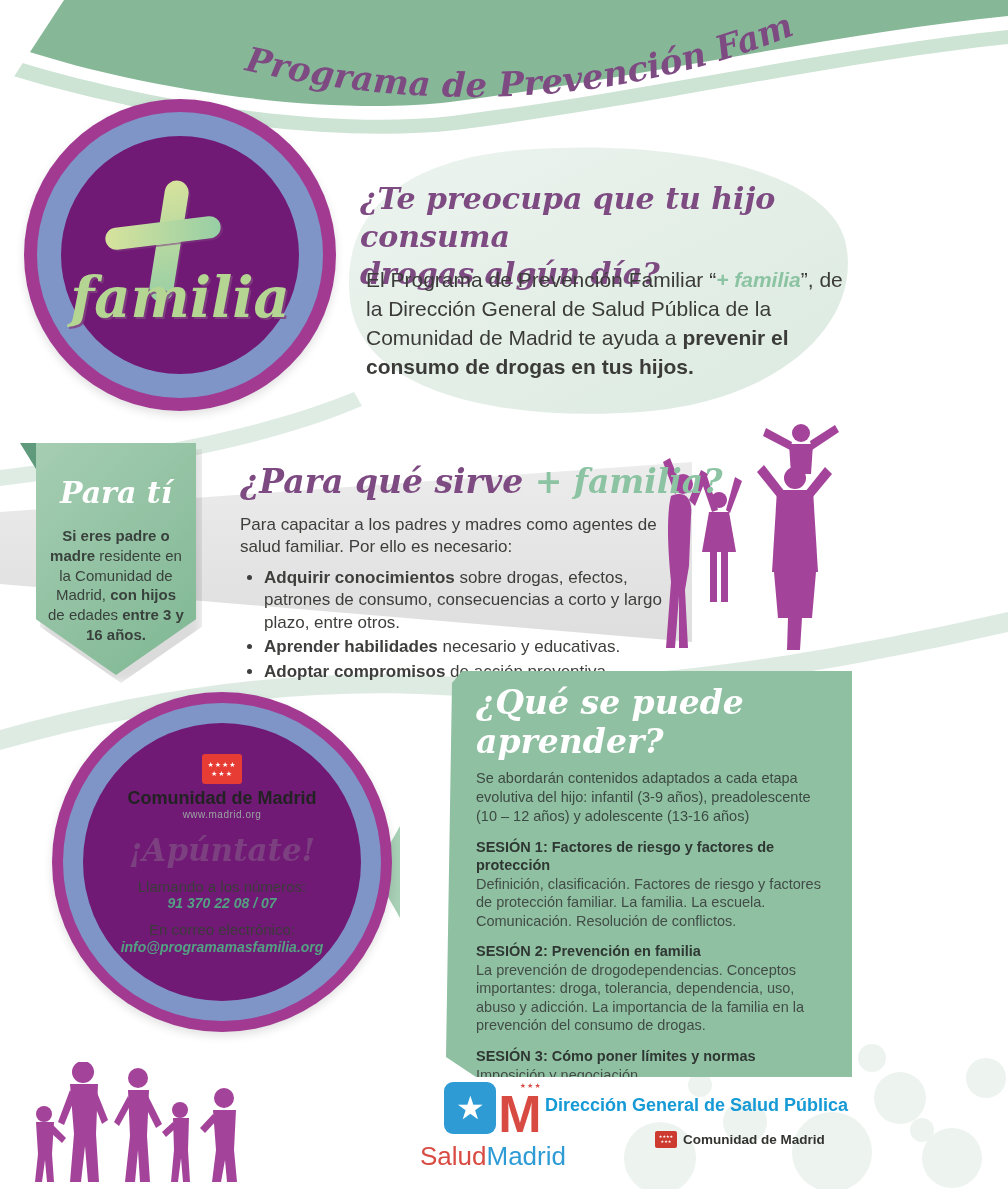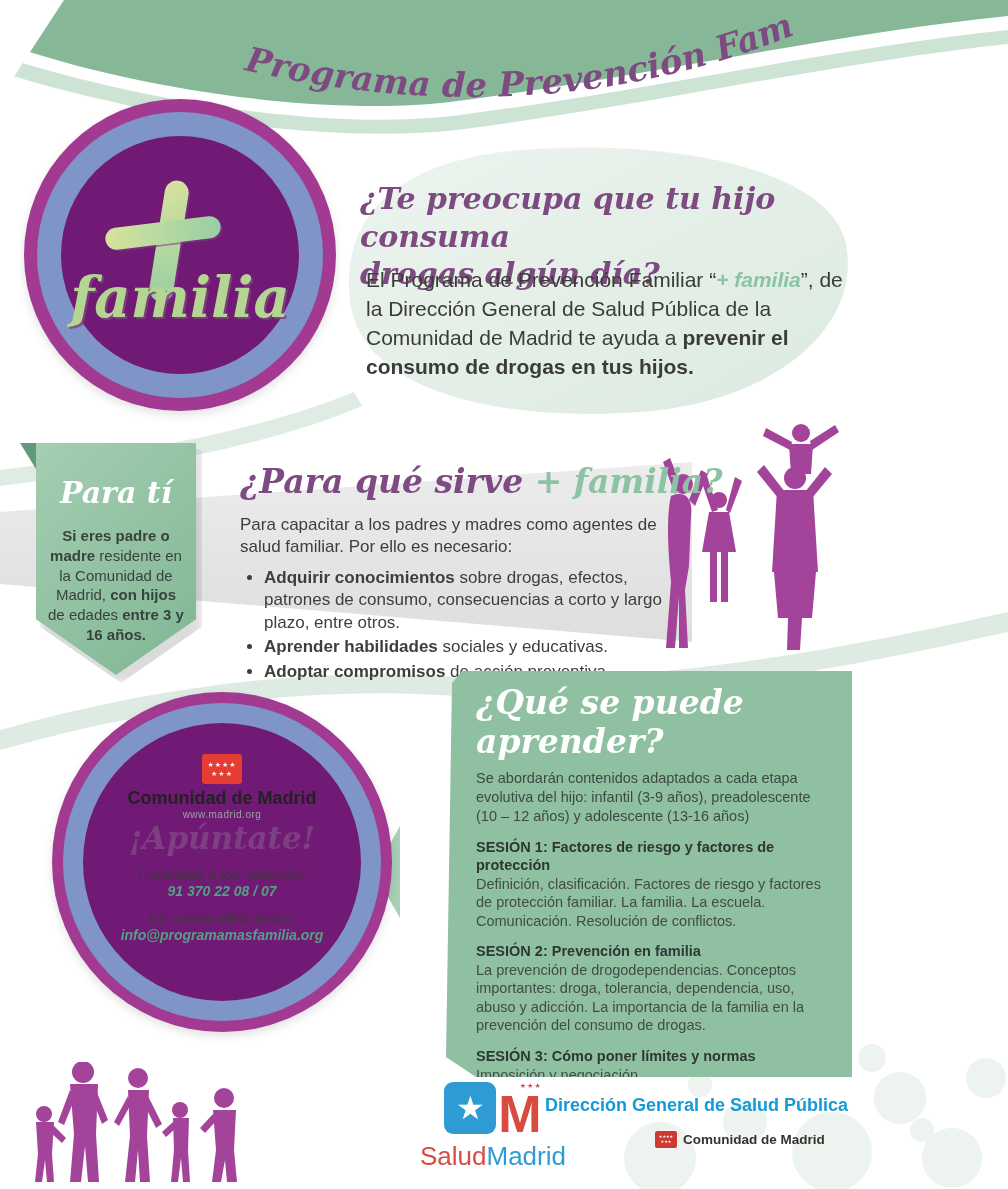--- a/index.html
+++ b/index.html
@@ -68,21 +68,21 @@
 
   
   #apuntate{left:52px;top:692px;width:340px;height:340px;z-index:3;}
   #apuntate .ring-blue{left:11px;top:11px;right:11px;bottom:11px;}
   #apuntate .ring-face{left:31px;top:31px;right:31px;bottom:31px;}
   #apuntate .content{position:absolute;left:0;right:0;top:62px;text-align:center;}
   .cm-flag{display:inline-block;width:40px;height:30px;background:#e63c34;border-radius:3px;
           color:#fff;font-size:7px;line-height:9px;letter-spacing:1px;padding-top:6px;box-sizing:border-box;}
   .cm-org{margin-top:4px;font-size:18px;font-weight:bold;color:#222;}
   .cm-web{font-size:10px;color:#9aa4a0;letter-spacing:.5px;}
-  .apuntate-title{font-size:31px;color:#7c3f80;}
+  .apuntate-title{margin-top:12px;font-size:31px;color:#7c3f80;}
   .call-label,.email-label{margin-top:10px;font-size:15px;color:#3b3b39;}
   .phone,.email{font-size:14px;font-weight:bold;font-style:italic;color:#54a083;text-decoration:none;}
   .email{display:inline-block;}
 
   #chevron{left:374px;top:826px;z-index:2;width:0;height:0;
           border-top:46px solid transparent;border-bottom:46px solid transparent;
           border-right:26px solid #a8d0b6;}
 
   
   #salud-logo{left:418px;top:1082px;z-index:3;width:150px;text-align:center;}
@@ -174,21 +174,21 @@
     </div>
   </div>
 
   <div id="sirve-title" class="abs script">
     <span>¿Para qué sirve </span><span class="gr">+ familia?</span>
   </div>
   <div id="sirve-body" class="abs">
     <div>Para capacitar a los padres y madres como agentes de salud familiar. Por ello es necesario:</div>
     <ul>
       <li><span class="b">Adquirir conocimientos</span><span> sobre drogas, efectos, patrones de consumo, consecuencias a corto y largo plazo, entre otros.</span></li>
-      <li><span class="b">Aprender habilidades</span><span> sociales y educativas.</span></li>
+      <li><span class="b">Aprender habilidades</span><span> necesario y educativas.</span></li>
       <li><span class="b">Adoptar compromisos</span><span> de acción preventiva.</span></li>
     </ul>
   </div>
 
   <svg class="sil" style="left:655px;top:420px;" width="205" height="232" viewBox="0 0 205 232">
     <g fill="#a3439a">
       <circle cx="28" cy="64" r="10"></circle>
       <path d="M20,74 L8,42 L15,38 L27,68 Z"></path>
       <path d="M34,80 L46,50 L53,54 L40,86 Z"></path>
       <path d="M16,76 C30,70 38,78 36,96 L34,146 L30,170 L33,228 L24,228 L24,176 L20,228 L11,228 L16,162 C12,122 12,92 16,76 Z"></path>

